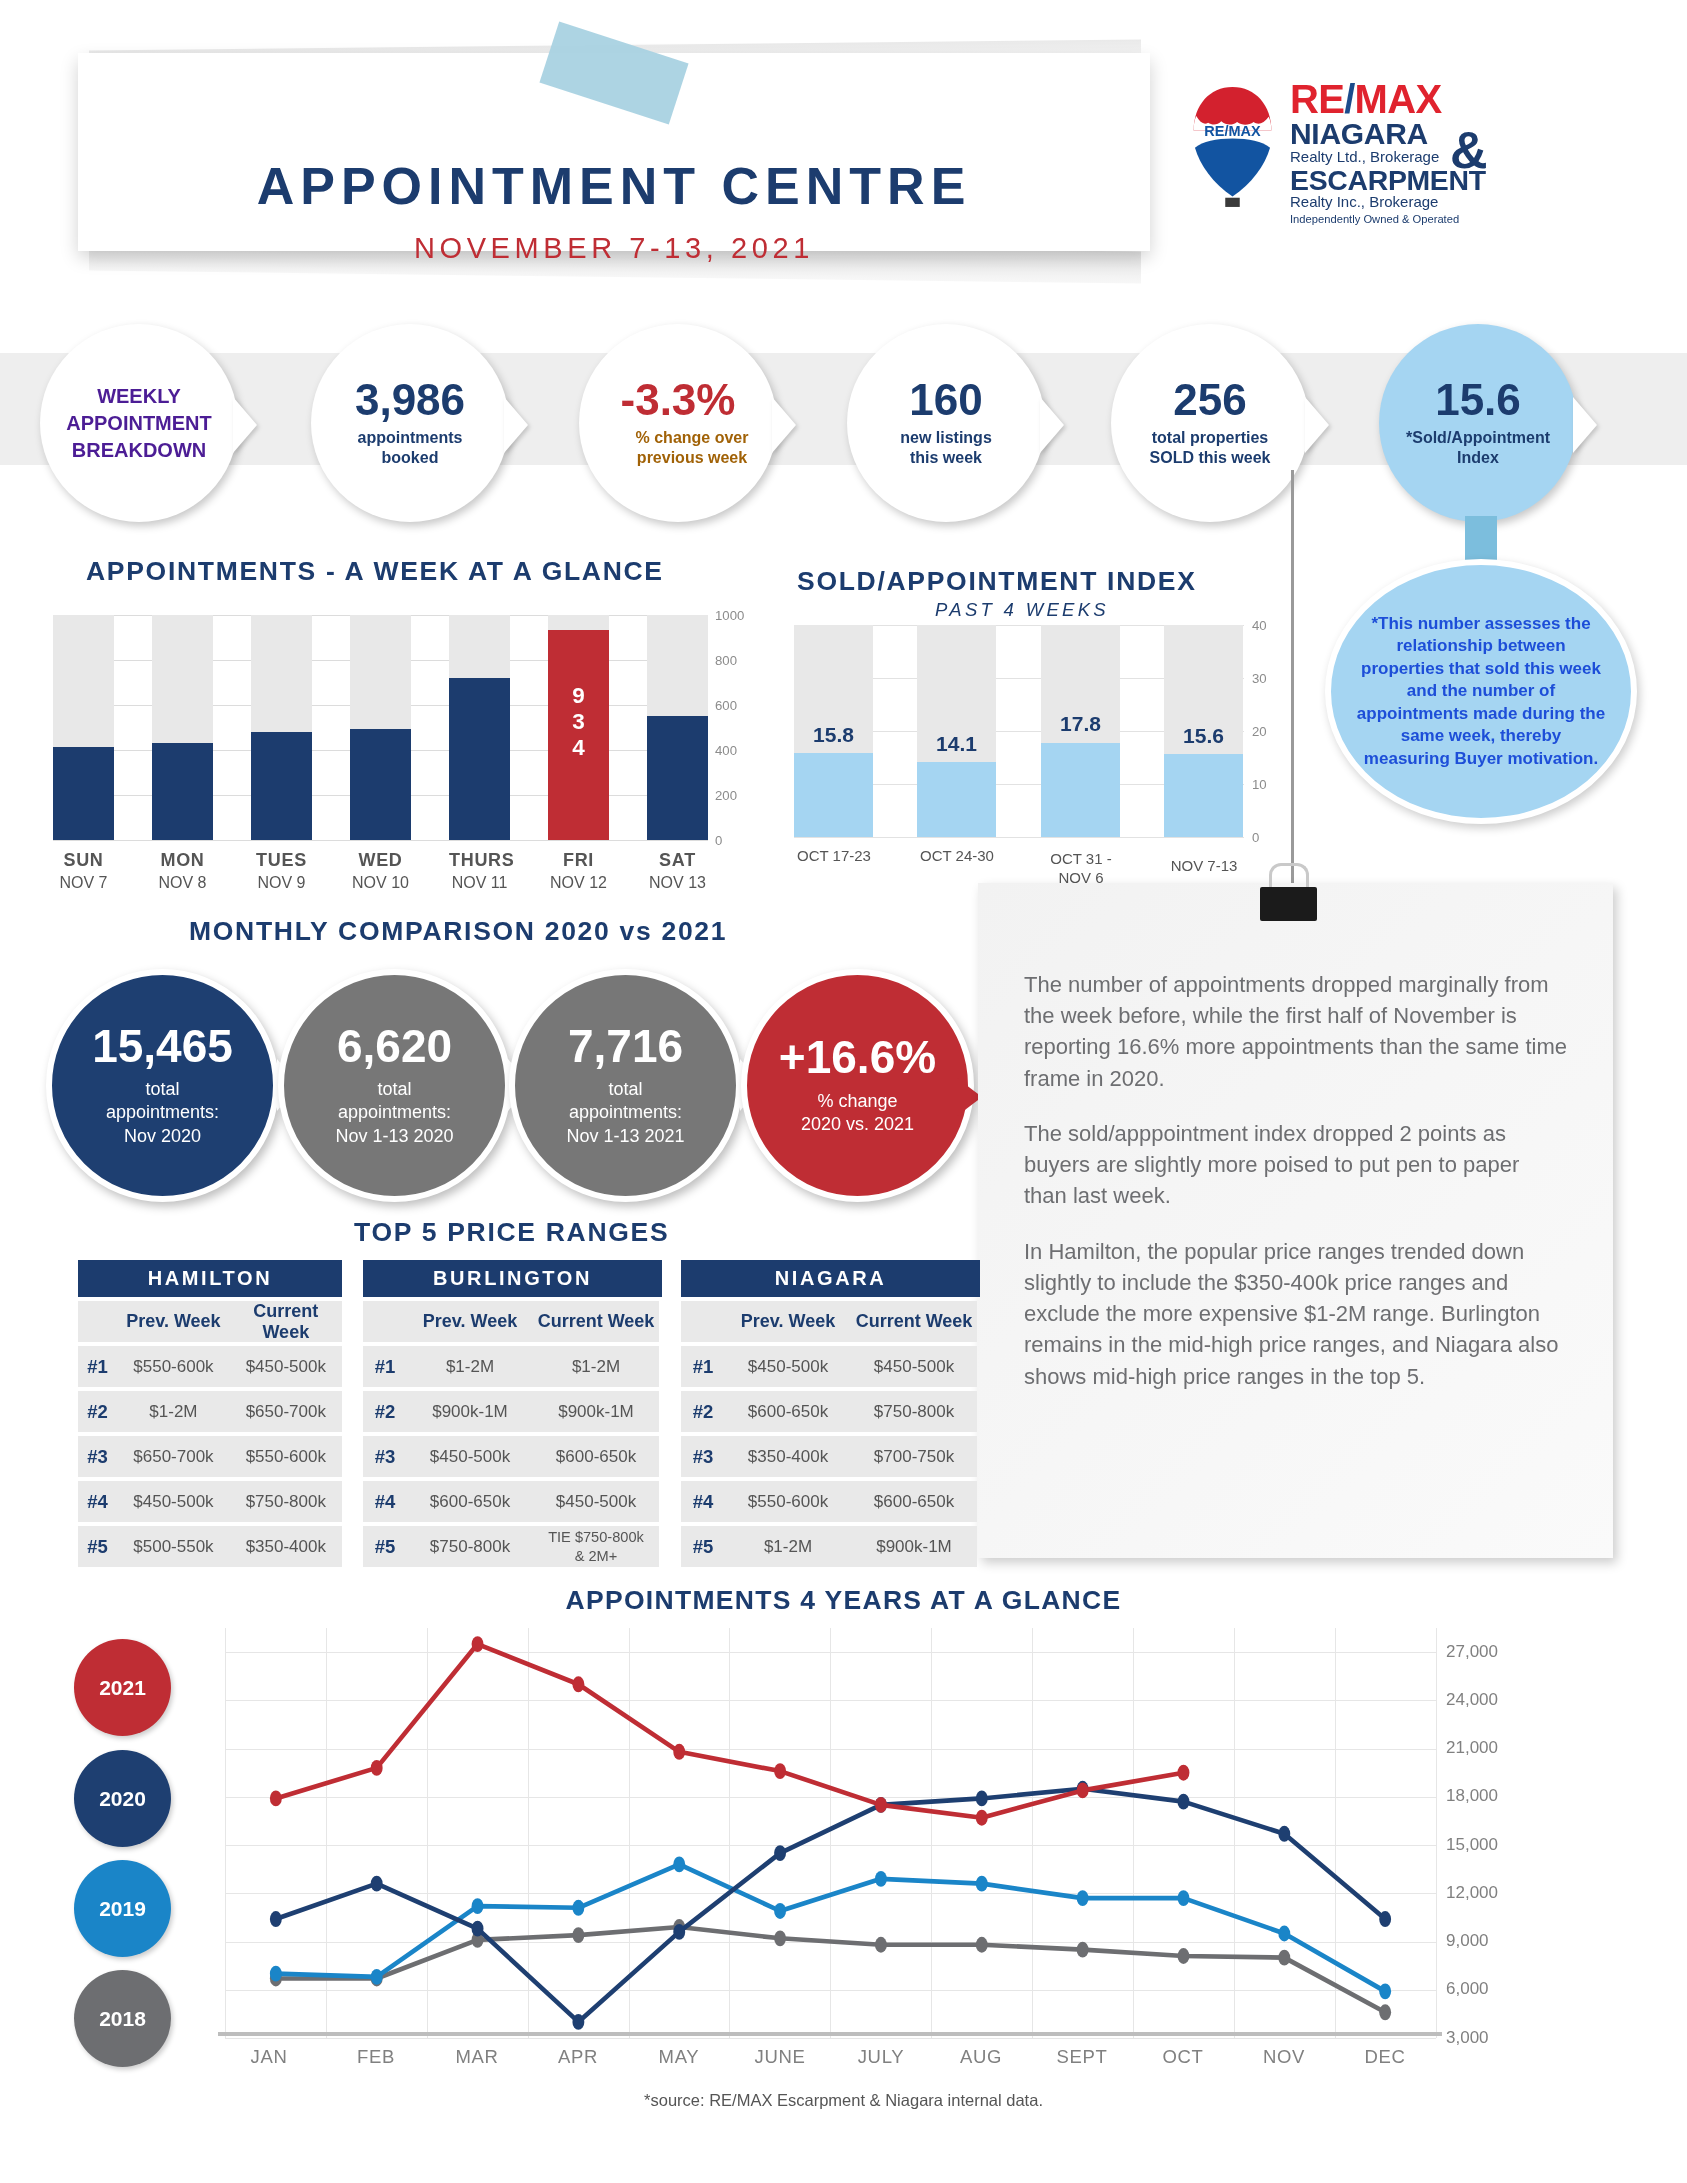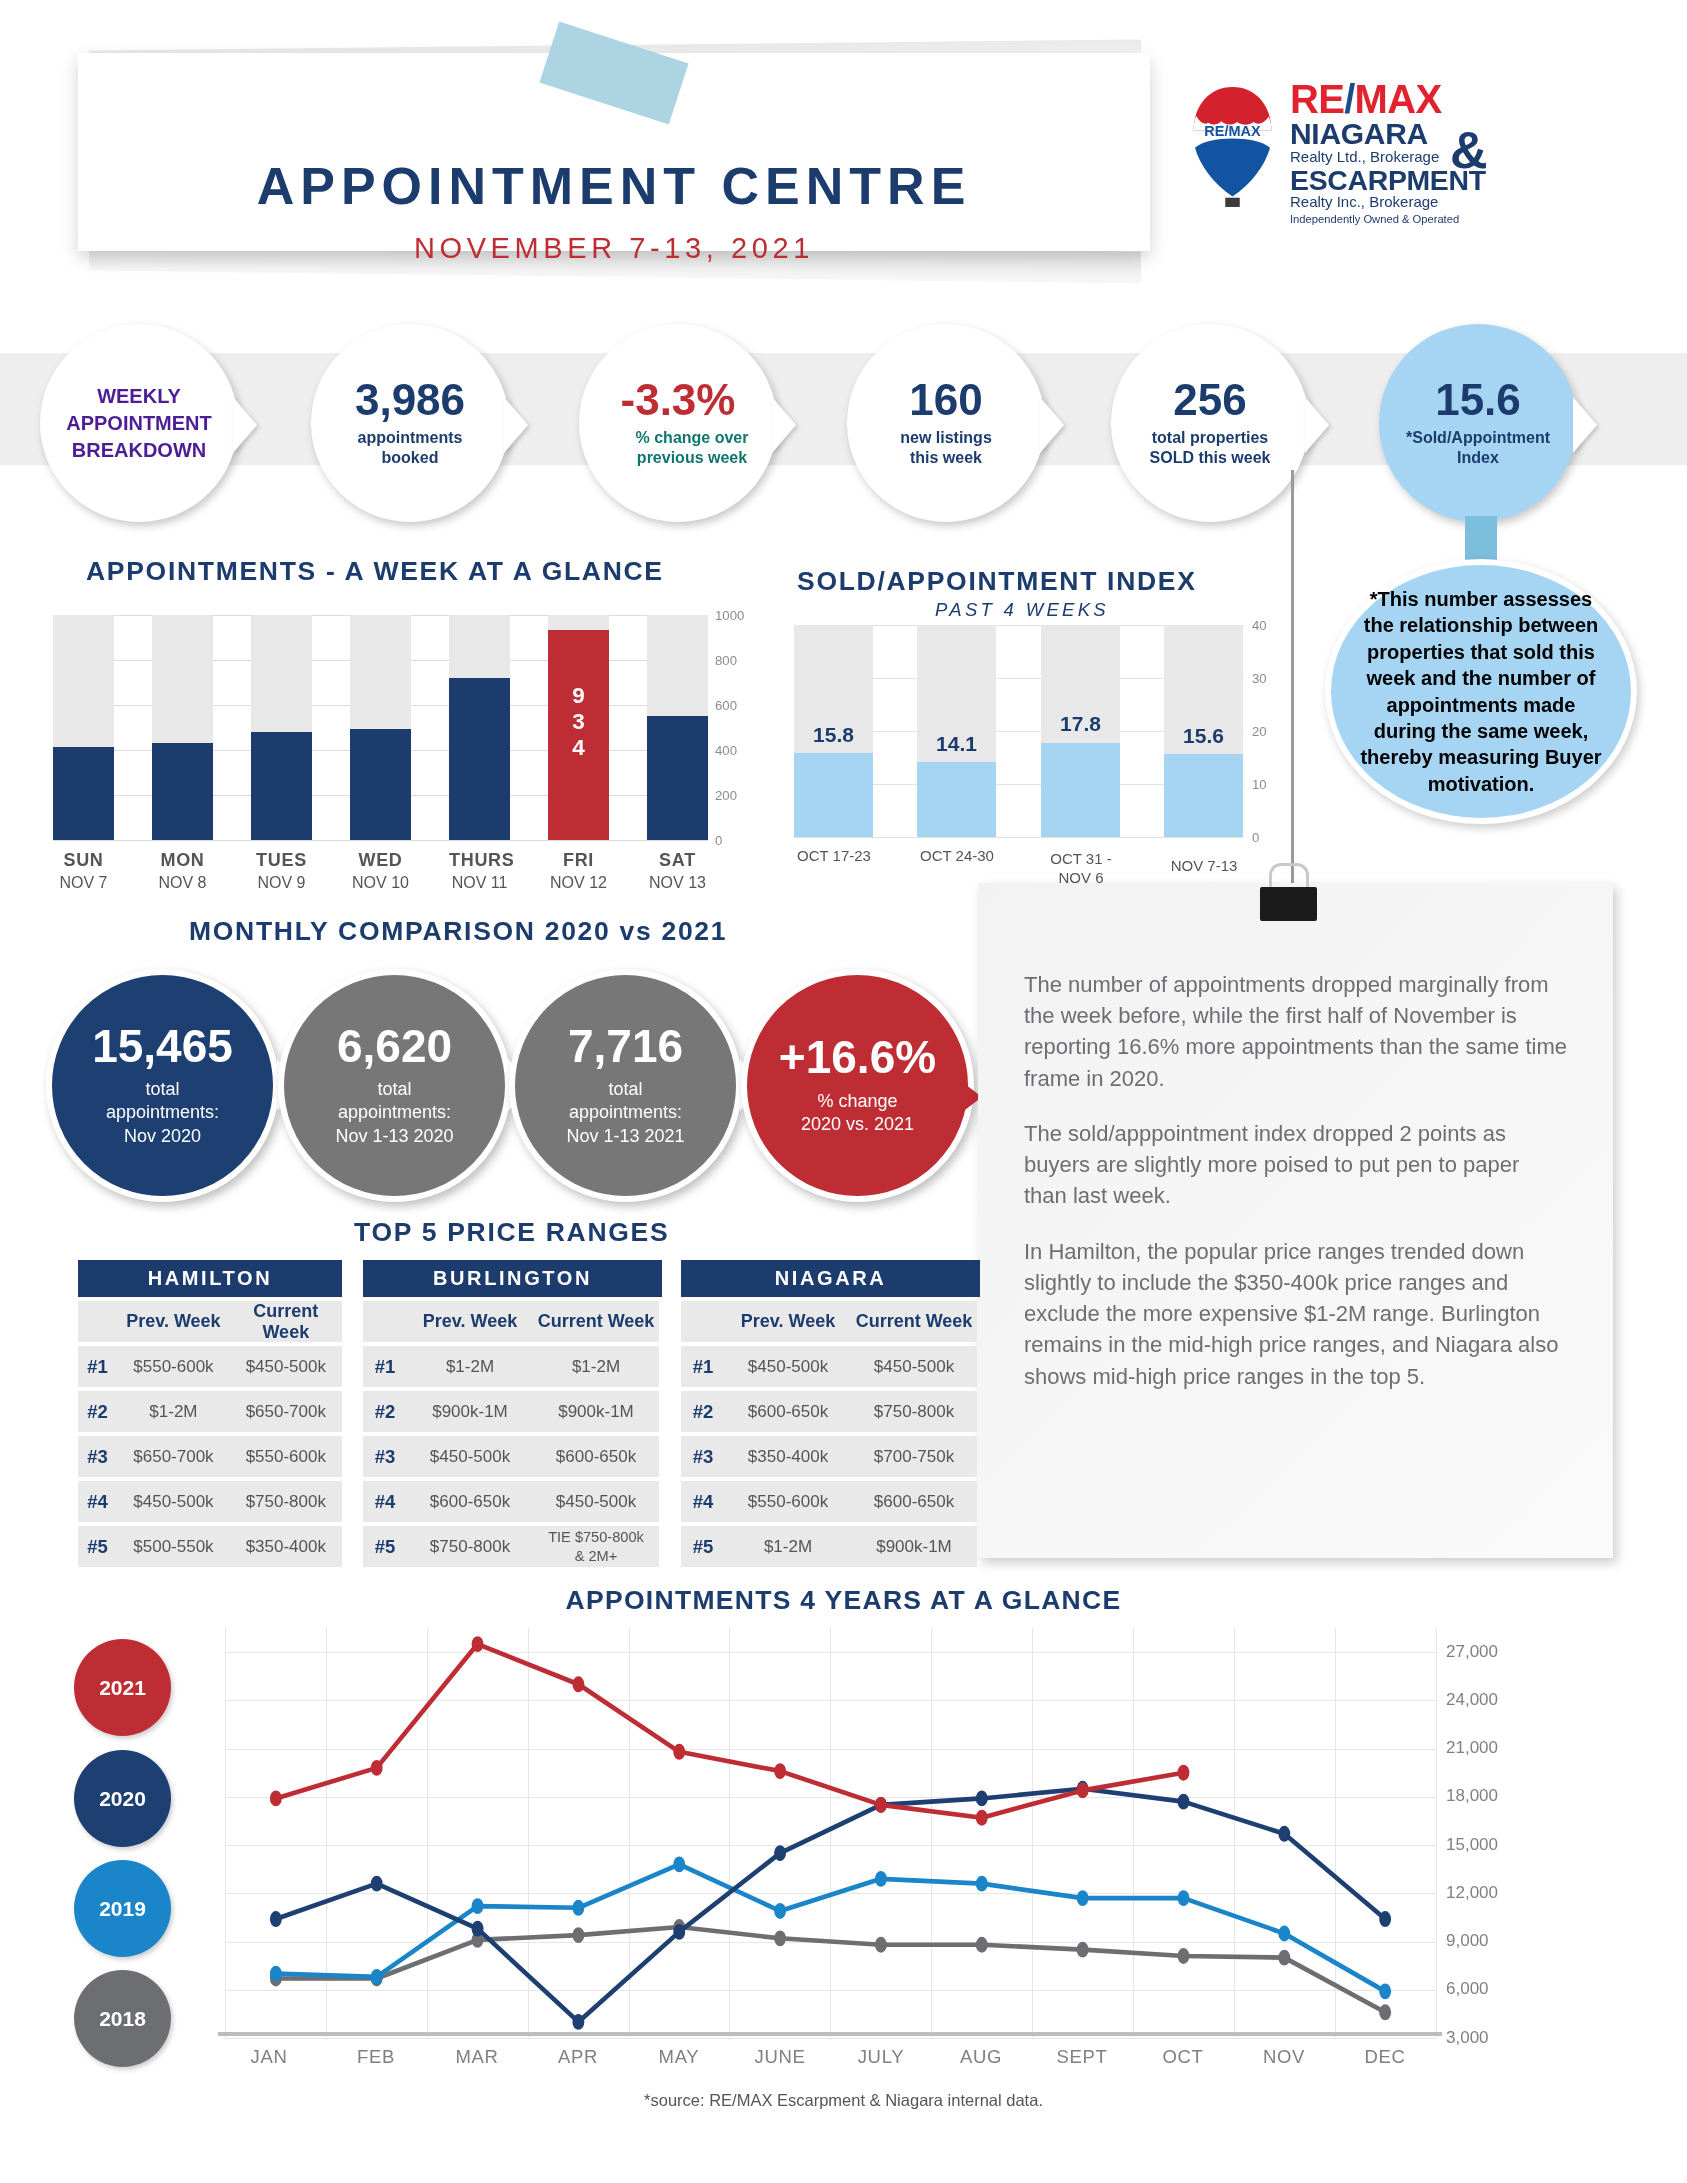--- a/index.html
+++ b/index.html
@@ -66,21 +66,21 @@
     border-radius:50%;
     background:#ffffff;
     box-shadow: 2.6px 4px 8px rgba(0,0,0,.22);
     display:flex; flex-direction:column; align-items:center; justify-content:center;
     text-align:center;
   }
   .stat-circle.blue { background:#a5d5f2; }
   .stat-big { font-size:44px; font-weight:bold; color:#1c3c6e; line-height:1; }
   .stat-big.red { color:#bf2d34; }
   .stat-small { font-size:16px; font-weight:bold; color:#1c3c6e; line-height:1.25; margin-top:6.6px; }
-  .stat-small.red { color:#0f766e;margin-left:28px; }
+  .stat-small.red { color:#a16207;margin-left:28px; }
   .stat-label { font-size:20px; font-weight:bold; color:#4c1d95; line-height:1.35; }
   .arrow-notch {
     position:absolute; top:397px; width:0;height:0;
     border-top:28px solid transparent; border-bottom:28px solid transparent;
     border-left:24px solid #ffffff;
     filter: drop-shadow(2px 2px 2px rgba(0,0,0,.18));
   }
   
   .sec-title {
     position:absolute; font-size:26.5px; font-weight:bold; color:#1c3c6e; letter-spacing:1.7px;
@@ -113,21 +113,21 @@
   #info-stem { position:absolute; left:1465px; top:516px; width:32px; height:45px; background:#7cbedd; }
   #info-circle {
     position:absolute; left:1325px; top:559px; width:312px; height:265px;
     border-radius:50%;
     background:#a5d5f2;
     border:6.6px solid #fff;
     box-shadow: 2.6px 4px 9.3px rgba(0,0,0,.2);
     display:flex; align-items:center; justify-content:center; text-align:center;
     padding:25px;
   }
-  #info-circle p { font-size:20px; font-weight:bold; color:#000000; line-height:1.32; }
+  #info-circle p { font-size:17px; font-weight:bold; color:#1d4ed8; line-height:1.32; }
   #leader-line { position:absolute; left:1291px; top:470px; width:2.6px; height:423px; background:#9a9a9a; }
   
   .mc {
     position:absolute; top:969px; width:233px; height:233px; border-radius:50%;
     border:6px solid #fff;
     box-shadow: 3.3px 4.6px 9.3px rgba(0,0,0,.25);
     display:flex; flex-direction:column; align-items:center; justify-content:center; text-align:center;
     color:#fff;
   }
   .mc .big { font-size:46px; font-weight:bold; line-height:1; }

